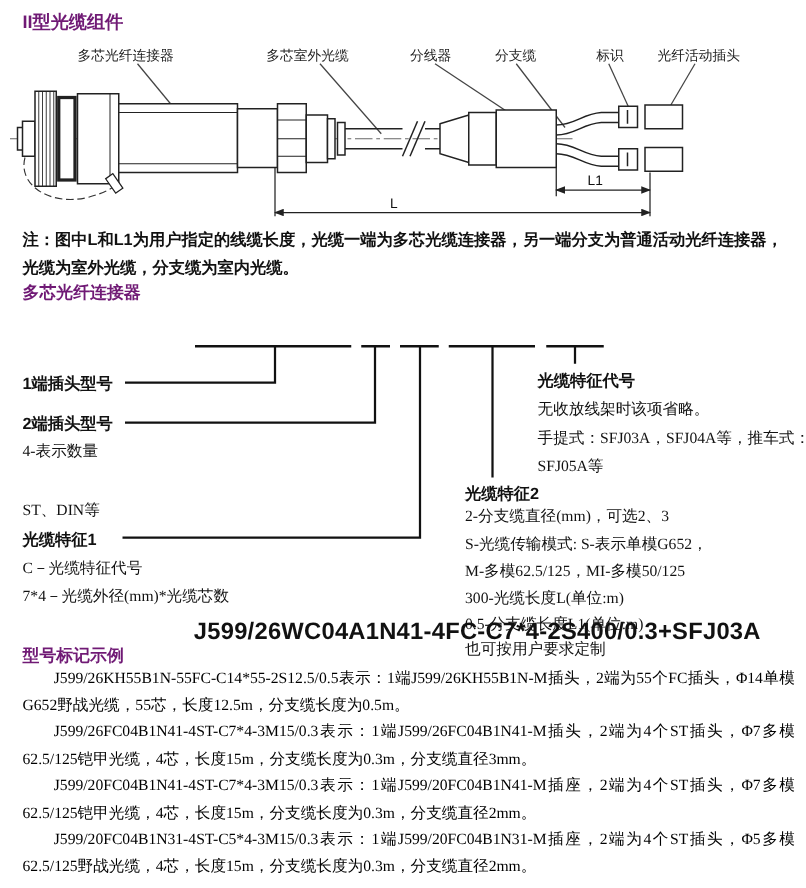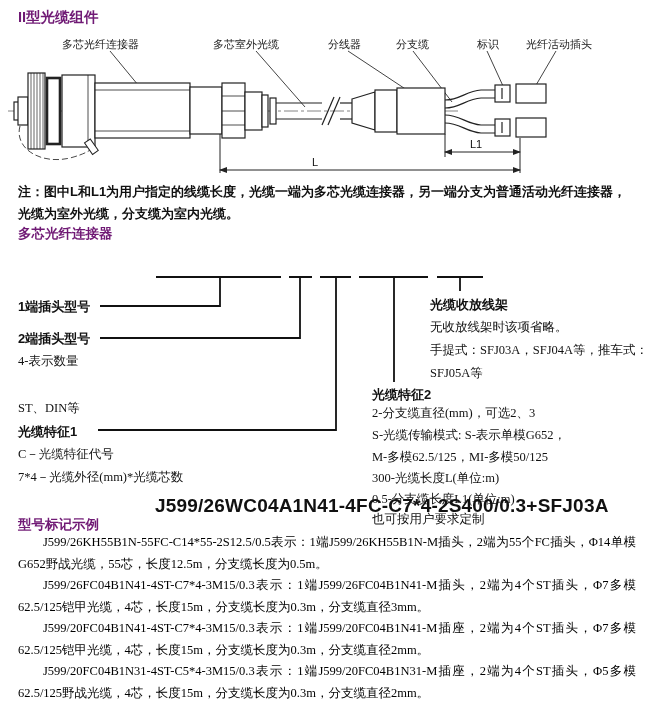--- a/index.html
+++ b/index.html
@@ -143,21 +143,21 @@
   <div class="abs" id="model-number">J599/26WC04A1N41-4FC-C7*4-2S400/0.3+SFJ03A</div>
 
   <div class="abs lbl-b" style="left:18px;top:53px;">1端插头型号</div>
   <div class="abs lbl-b" style="left:18px;top:85px;">2端插头型号</div>
   <div class="abs lbl-r" style="left:18px;top:108px;">4-表示数量</div>
   <div class="abs lbl-r" style="left:18px;top:155px;">ST、DIN等</div>
   <div class="abs lbl-b" style="left:18px;top:178px;">光缆特征1</div>
   <div class="abs lbl-r" style="left:18px;top:201px;">C－光缆特征代号</div>
   <div class="abs lbl-r" style="left:18px;top:224px;">7*4－光缆外径(mm)*光缆芯数</div>
 
-  <div class="abs lbl-b" style="left:430px;top:51px;">光缆收放线架</div>
+  <div class="abs lbl-b" style="left:430px;top:51px;">光缆特征代号</div>
   <div class="abs lbl-r" style="left:430px;top:74px;">无收放线架时该项省略。</div>
   <div class="abs lbl-r" style="left:430px;top:97px;">手提式：SFJ03A，SFJ04A等，推车式：</div>
   <div class="abs lbl-r" style="left:430px;top:120px;">SFJ05A等</div>
   <div class="abs lbl-b" style="left:372px;top:141px;">光缆特征2</div>
   <div class="abs lbl-r" style="left:372px;top:160px;">2-分支缆直径(mm)，可选2、3</div>
   <div class="abs lbl-r" style="left:372px;top:182px;">S-光缆传输模式: S-表示单模G652，</div>
   <div class="abs lbl-r" style="left:372px;top:204px;">M-多模62.5/125，MI-多模50/125</div>
   <div class="abs lbl-r" style="left:372px;top:225px;">300-光缆长度L(单位:m)</div>
   <div class="abs lbl-r" style="left:372px;top:246px;">0.5-分支缆长度L1(单位:m)</div>
   <div class="abs lbl-r" style="left:372px;top:266px;">也可按用户要求定制</div>

